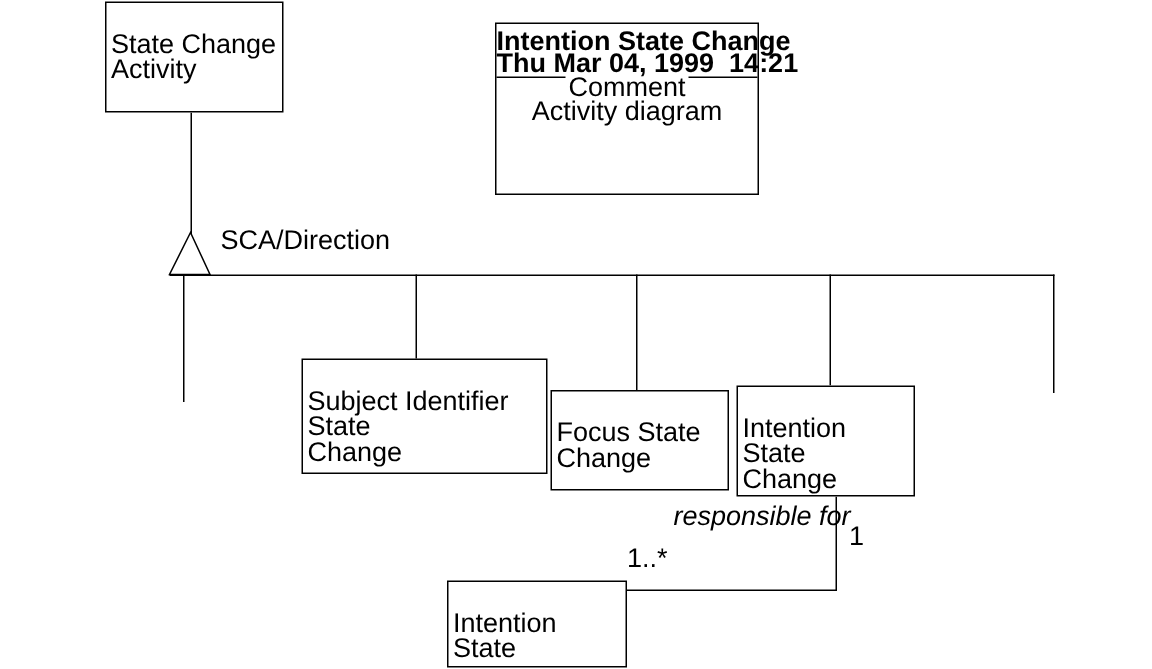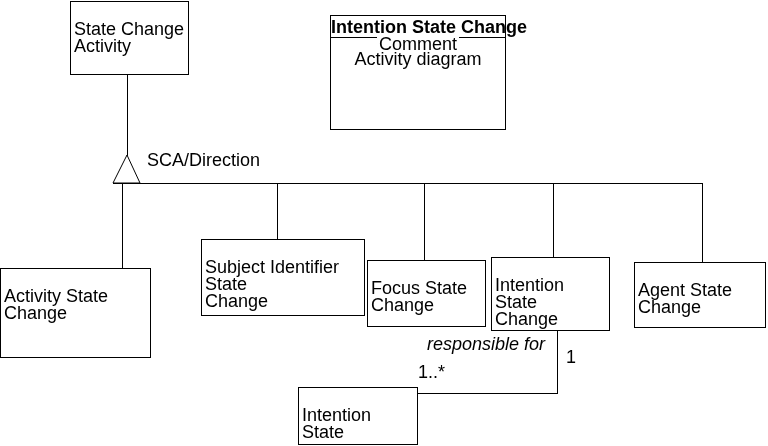--- a/index.html
+++ b/index.html
@@ -84,56 +84,51 @@
   <div class="vline" style="left:557px; top:331px; height:63px;"></div>
   <div class="hline" style="left:418px; top:393px; width:140px;"></div>
 
   <div class="node" style="left:70px; top:1px; width:119px; height:74px;">
     <span>State Change
 Activity</span>
   </div>
 
   <div class="cbox">
     <div class="cbox-line cbox-title">Intention State Change</div>
+    <div class="cbox-line cbox-title">Thu Mar 04, 1999  14:21</div>
     <div class="cbox-sep">
       <span class="rule"></span>
       <span class="sep-label">Comment</span>
       <span class="rule"></span>
     </div>
     <div class="cbox-line">Activity diagram</div>
   </div>
 
-  <div class="node" style="left:0px; top:268px; width:151px; height:90px;">
-    <span>Activity State Change</span>
-  </div>
 
   <div class="node" style="left:201px; top:239px; width:164px; height:77px;">
     <span>Subject Identifier State
 Change</span>
   </div>
 
   <div class="node" style="left:367px; top:260px; width:119px; height:67px;">
     <span>Focus State
 Change</span>
   </div>
 
   <div class="node" style="left:491px; top:257px; width:119px; height:74px;">
     <span>Intention State
 Change</span>
   </div>
 
-  <div class="node" style="left:634px; top:262px; width:132px; height:66px;">
-    <span>Agent State Change</span>
-  </div>
 
   <div class="node" style="left:298px; top:387px; width:120px; height:58px;">
     <span>Intention State</span>
   </div>
 
   <div class="freelabel" style="left:147px; top:153px;">SCA/Direction</div>
 
-  <div class="freelabel italic" style="left:427px; top:337px;">responsible for</div>
+  <div class="freelabel italic" style="left:449px; top:337px;">responsible for</div>
 
   <div class="freelabel" style="left:566px; top:350px;">1</div>
 
   <div class="freelabel" style="left:418px; top:365px;">1..*</div>
 
 </div>
 
 </body></html>

